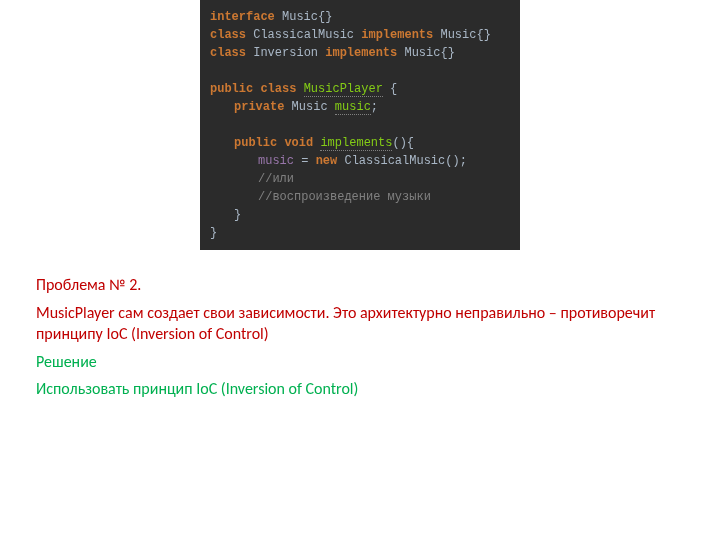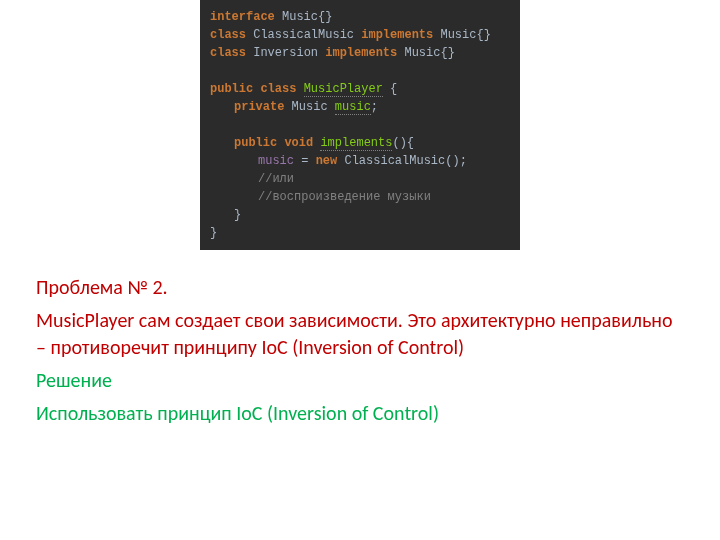--- a/index.html
+++ b/index.html
@@ -24,21 +24,21 @@
     .code-line { white-space: pre; }
     .kw { color: #cc7832; font-weight: bold; }
     .brace { color: #a9b7c6; }
     .field { color: #9876aa; }
     .cmt { color: #808080; }
     .warn { color: #84cc16; border-bottom: 1px dotted #808080; }
     .indent1 { padding-left: 24px; display: inline-block; }
     .indent2 { padding-left: 48px; display: inline-block; }
     .text-block {
       margin: 24px 36px 0 36px;
-      font-size: 20px;
+      font-size: 16px;
       line-height: 1.35;
     }
     .problem-title {
       color: #c00000;
       margin-bottom: 6px;
     }
     .problem-body {
       color: #c00000;
       margin-bottom: 6px;
     }

